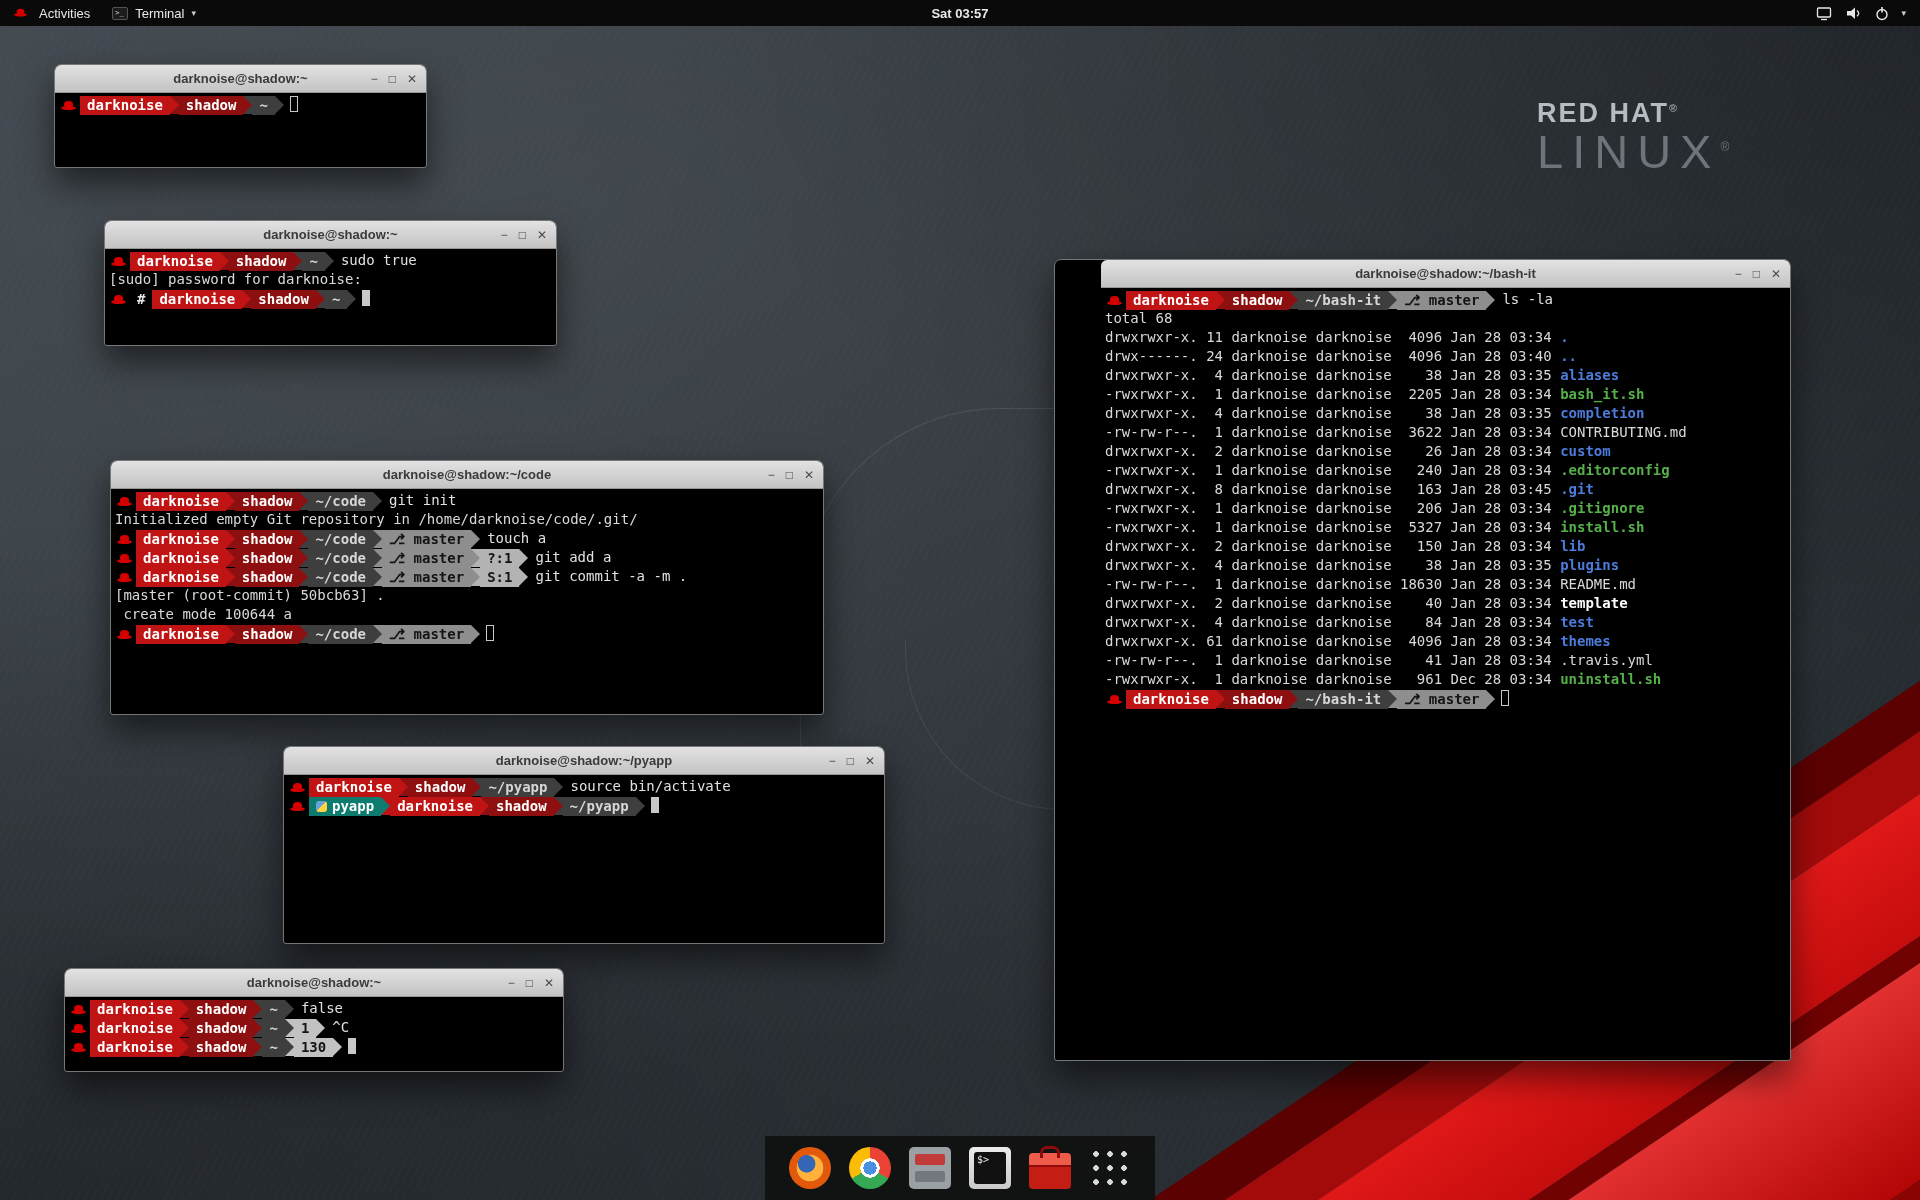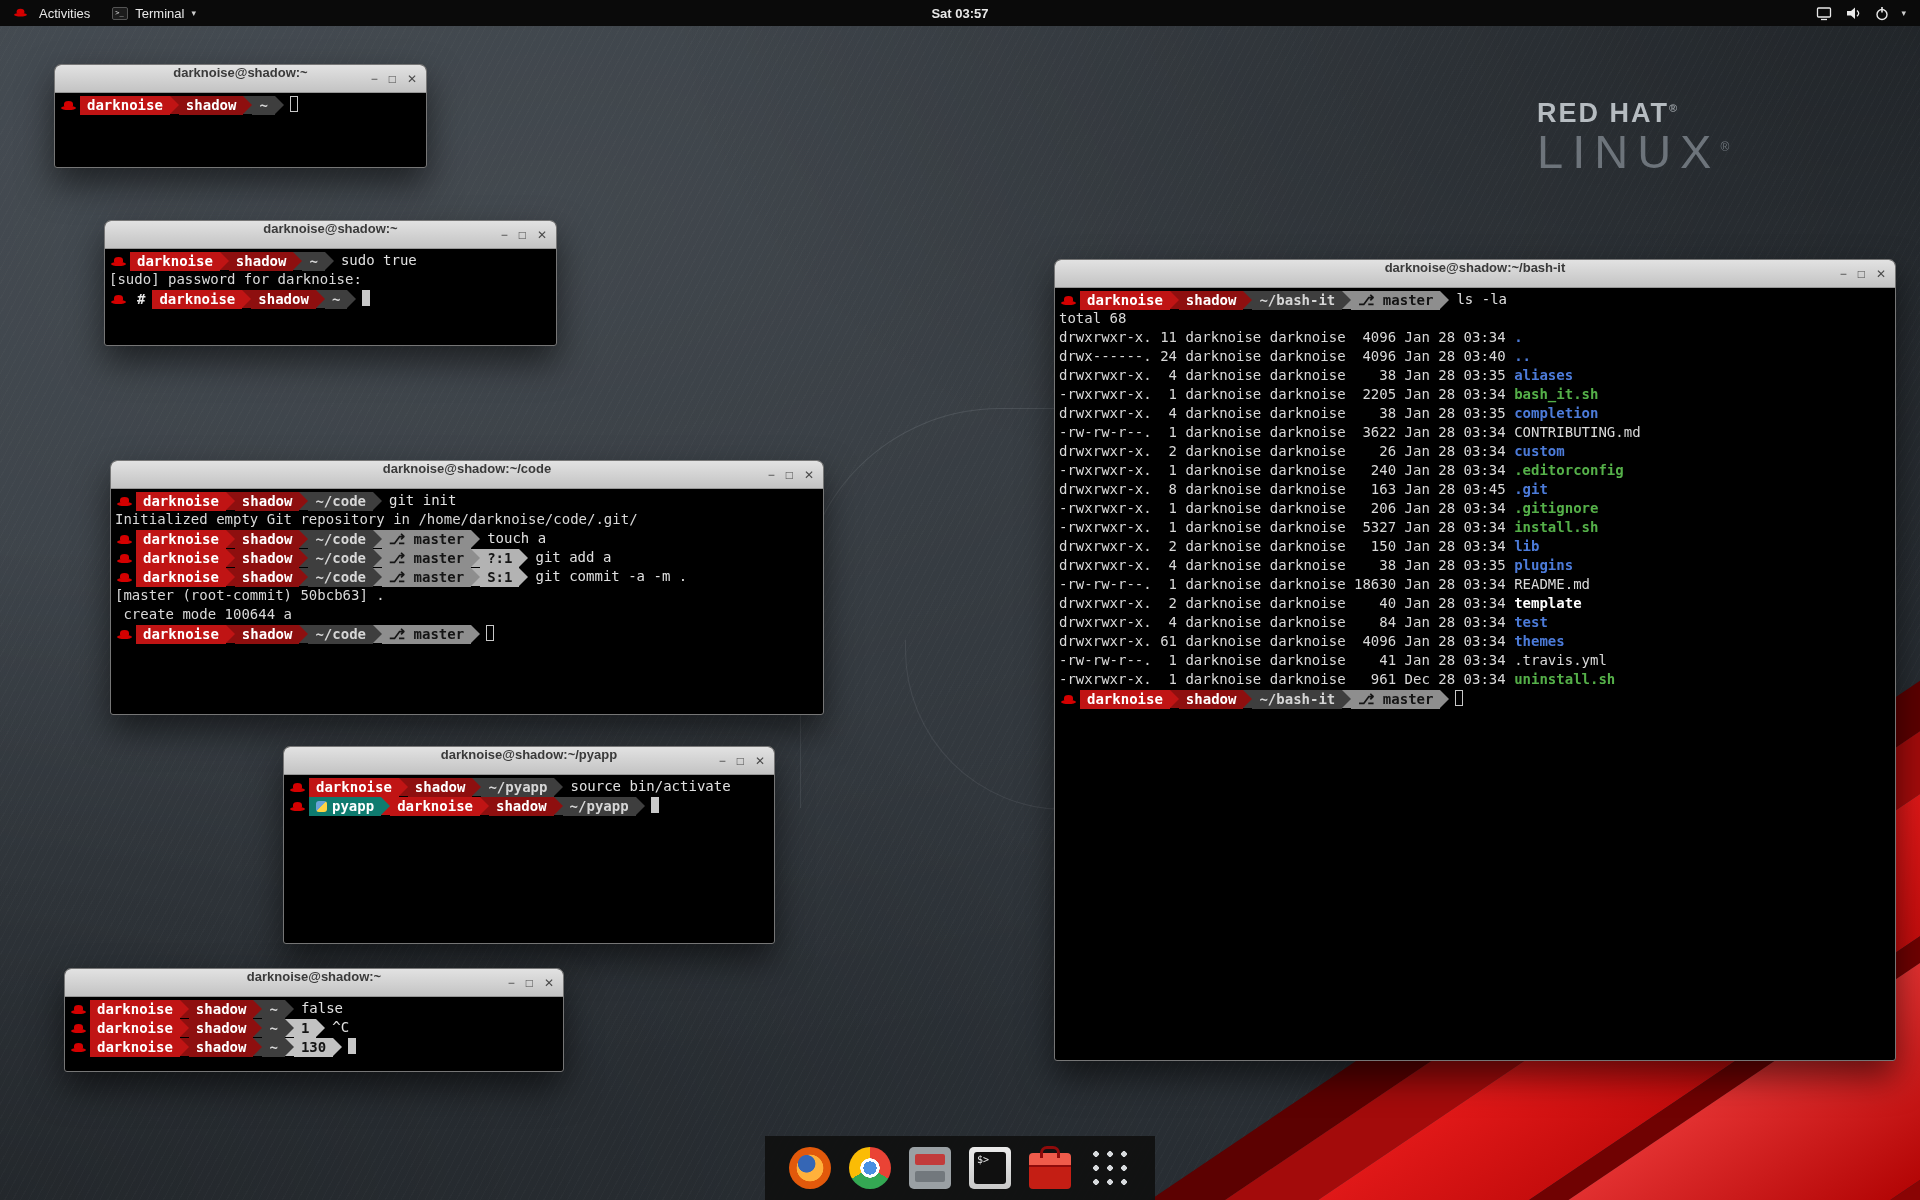--- a/index.html
+++ b/index.html
@@ -53,44 +53,44 @@
 
   
   .hat { position:relative; display:inline-block; width:15px; height:12px; align-self:center; margin:0 4px 0 2px; flex:0 0 auto; }
   .hat::before { content:""; position:absolute; left:3px; top:1px; width:9px; height:6px; background:#d40000; border-radius:55% 55% 20% 20%; }
   .hat::after  { content:""; position:absolute; left:0;  top:6px; width:15px; height:4px; background:#d40000; border-radius:50%; }
 
   
   .window { position:absolute; background:#000; border:1px solid #767676; border-radius:7px 7px 3px 3px;
     box-shadow:0 16px 34px rgba(0,0,0,0.55); }
   .titlebar { height:28px; background:linear-gradient(#e2e2e2,#c3c3c3); border-bottom:1px solid #969696;
-    border-radius:6px 6px 0 0; position:relative; display:flex; }
+    border-radius:6px 6px 0 0; position:relative; display:flex; align-items:center; }
   .title { flex:1; text-align:center; font-size:13px; font-weight:bold; color:#3a3a3a; }
   .winbtns { position:absolute; right:9px; top:0; height:28px; display:flex; align-items:center; gap:11px; }
   .wbtn { color:#4a4a4a; font-size:12px; line-height:1; cursor:default; }
 
   .term { padding:3px 4px; font-family:"DejaVu Sans Mono", monospace; font-size:14px; color:#d9d9d9; }
   .tline { display:flex; align-items:flex-start; height:19px; white-space:pre; }
   .seg { padding:0 7px; height:19px; line-height:19px; font-weight:bold; display:inline-flex; align-items:center; }
   .sep { width:0; height:0; border-top:9.5px solid transparent; border-bottom:9.5px solid transparent;
     border-left:9px solid transparent; flex:0 0 auto; }
   .cmd { padding-left:7px; color:#e0e0e0; }
   .outtext { color:#d9d9d9; }
   .cursor { display:inline-block; width:8px; height:16px; margin-left:6px; flex:0 0 auto; }
   .cursor.solid  { background:#c8c8c8; }
   .cursor.hollow { border:1px solid #c8c8c8; }
   .pyicon { display:inline-block; width:11px; height:11px; margin-right:5px; border-radius:3px;
     background:linear-gradient(135deg,#6aa3d8 0 50%, #ffd343 50% 100%); }
 
   .w1 { left:54px;   top:64px;  width:373px; height:104px; z-index:10; }
   .w2 { left:104px;  top:220px; width:453px; height:126px; z-index:11; }
   .w3 { left:110px;  top:460px; width:714px; height:255px; z-index:12; }
-  .w4 { left:283px;  top:746px; width:492px; height:198px; z-index:13; }
+  .w4 { left:283px;  top:746px; width:602px; height:198px; z-index:13; }
   .w5 { left:64px;   top:968px; width:500px; height:104px; z-index:14; }
-  .w6 { left:1054px; top:259px; width:842px; height:802px; z-index:15; }
+  .w6 { left:1054px; top:259px; width:737px; height:802px; z-index:15;padding-left:46px; }
 
   
   .dock { position:absolute; left:50%; transform:translateX(-50%); bottom:0; height:64px; z-index:200;
     display:flex; align-items:center; gap:18px; padding:0 24px; background:rgba(16,16,16,0.93); }
   .dicon { width:42px; height:42px; position:relative; flex:0 0 auto; }
   .icon-firefox { border-radius:50%;
     background: radial-gradient(circle at 42% 40%, #3566b5 0 24%, transparent 26%),
                 radial-gradient(circle at 50% 50%, #ffb13b 0 44%, #e2590b 46% 100%); }
   .icon-chrome { border-radius:50%;
     background: radial-gradient(circle, #4a90e2 0 22%, #ffffff 22% 32%, transparent 33%),

